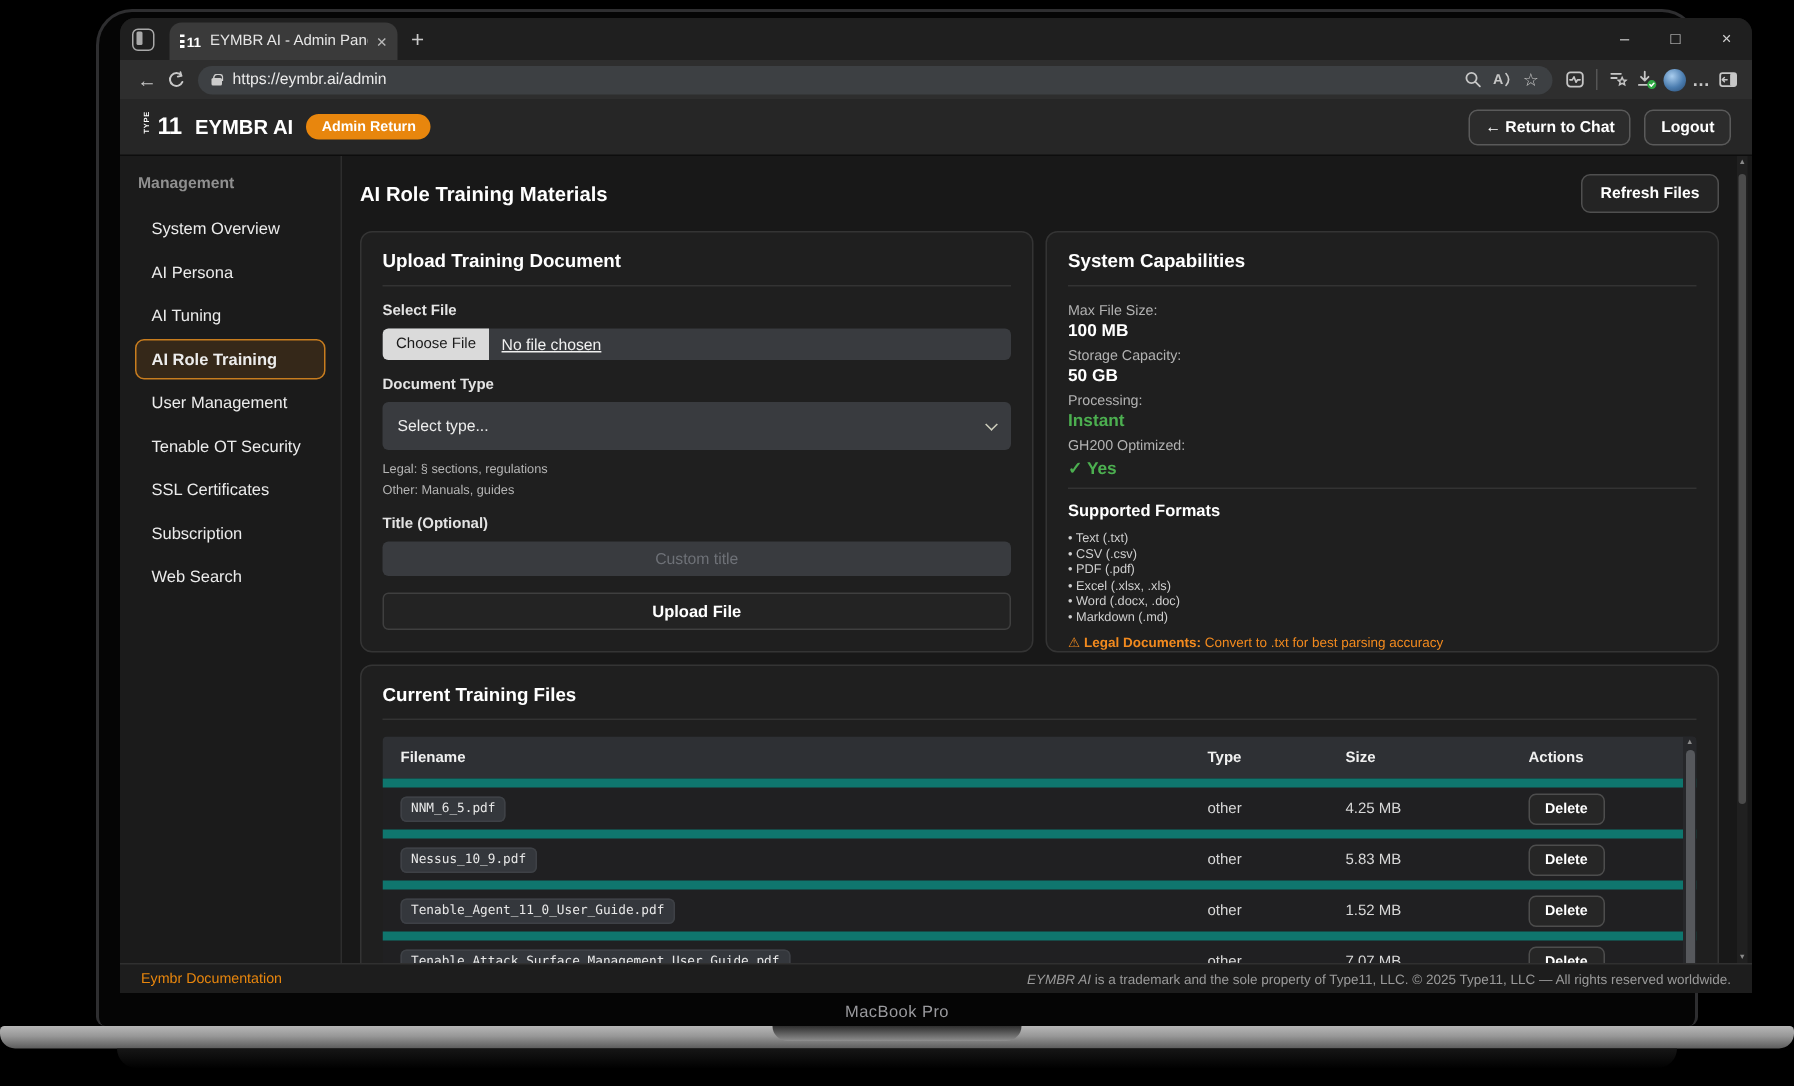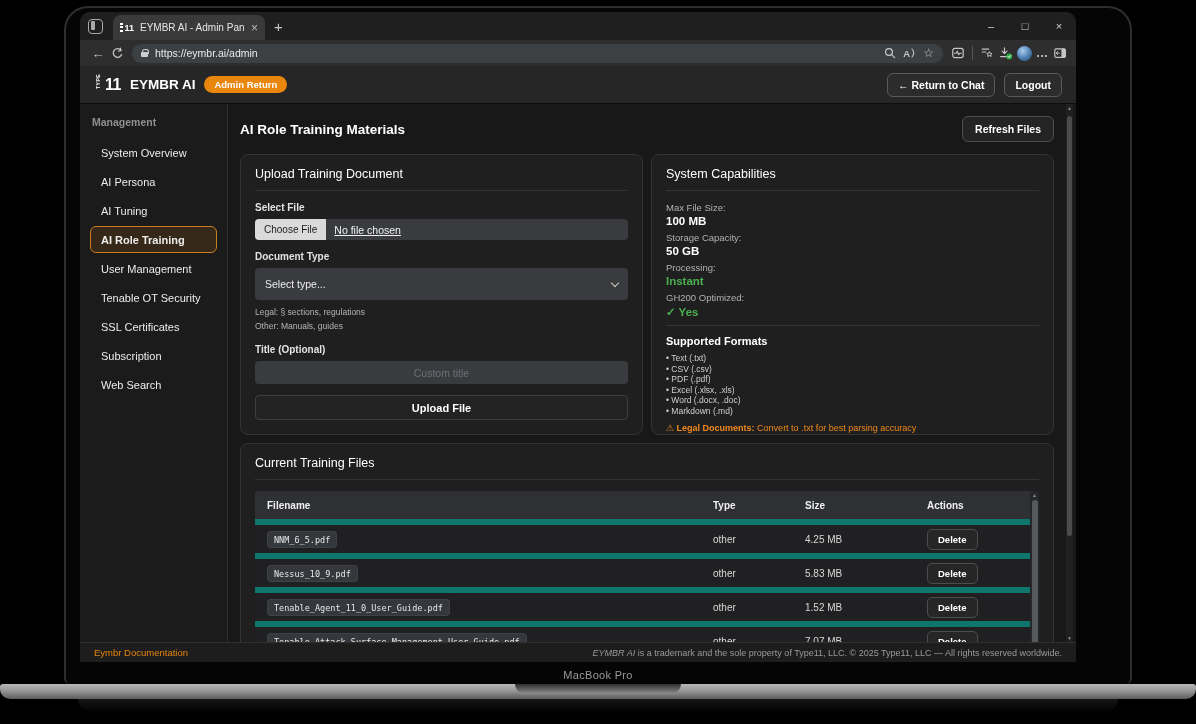--- a/index.html
+++ b/index.html
@@ -15,21 +15,21 @@
   .base { position:absolute; left:0; top:684px; width:1196px; height:15px;
           background:linear-gradient(180deg,#b7b7b7 0%,#979797 45%,#5c5c5c 100%);
           border-radius:3px 3px 10px 10px; }
   .base-notch { position:absolute; left:515px; top:0; width:166px; height:10px;
                 background:linear-gradient(180deg,#2f2f2f,#8f8f8f);
                 border-radius:0 0 12px 12px; }
   .base-shadow { position:absolute; left:78px; top:699px; width:1040px; height:13px;
                  background:linear-gradient(180deg,#161616,#010101); border-radius:0 0 18px 18px; }
 
   
-  .browser { position:absolute; left:14px; top:4px; width:996px; height:650px;
+  .browser { position:absolute; left:14px; top:4px; width:1088px; height:650px;
              border-radius:10px 10px 0 0; overflow:hidden; background:#181818;
              display:flex; flex-direction:column; }
   .tabstrip { height:28px; background:#1f1f1f; display:flex; align-items:flex-end; padding-left:8px; flex:0 0 auto; }
   .tabact { width:15px; height:15px; border:1.5px solid #a9a9a9; border-radius:4px;
             position:relative; align-self:center; margin-right:10px; }
   .tabact::before { content:""; position:absolute; left:1.5px; top:1.5px; width:4.5px; height:8.5px;
                     background:#a9a9a9; border-radius:1px; }
   .tab { height:25px; width:152px; background:#3a3a3a; border-radius:8px 8px 0 0;
          display:flex; align-items:center; padding:0 7px; gap:6px; }
   .favicon { display:flex; align-items:center; gap:1.5px; flex:0 0 auto; }
@@ -83,21 +83,21 @@
 
   .main { flex:1; min-width:0; padding:12px 22px 0 12px; overflow:hidden; }
   .main-head { display:flex; justify-content:space-between; align-items:center; margin-bottom:12px; }
   .page-title { color:#fff; font-size:13.5px; font-weight:bold; }
   .btn-outline { border:1px solid #4f4f4f; background:#242424; color:#fff; font-size:10.5px;
                  font-weight:bold; padding:6px 12px; border-radius:6px; }
 
   .cards { display:flex; gap:8px; }
   .card { background:#1f1f1f; border:1px solid #343434; border-radius:8px; padding:12px 14px; }
   .cards .card { flex:1; height:281px; overflow:hidden; }
-  .card-title { color:#fff; font-size:12.5px; font-weight:normal; padding-bottom:9px;
+  .card-title { color:#fff; font-size:12.5px; font-weight:bold; padding-bottom:9px;
                 border-bottom:1px solid #333; margin-bottom:11px; }
 
   .f-label { color:#e3e3e3; font-size:10px; font-weight:bold; margin:11px 0 6px; }
   .f-label.first { margin-top:0; }
   .file-row { display:flex; align-items:center; background:#393b3f; border-radius:4px; height:21px; overflow:hidden; }
   .choose-btn { background:#dadada; color:#1b1b1b; font-size:10px; padding:16px 9px; height:100%;
                 display:flex; align-items:center; border-radius:2px; }
   .file-none { color:#f0f0f0; font-size:10.5px; margin-left:8px;text-decoration:underline; }
   .select { display:flex; justify-content:space-between; align-items:center; background:#393b3f;
             border-radius:4px; height:23px; padding:16px 10px; color:#ececec; font-size:10.5px; }

